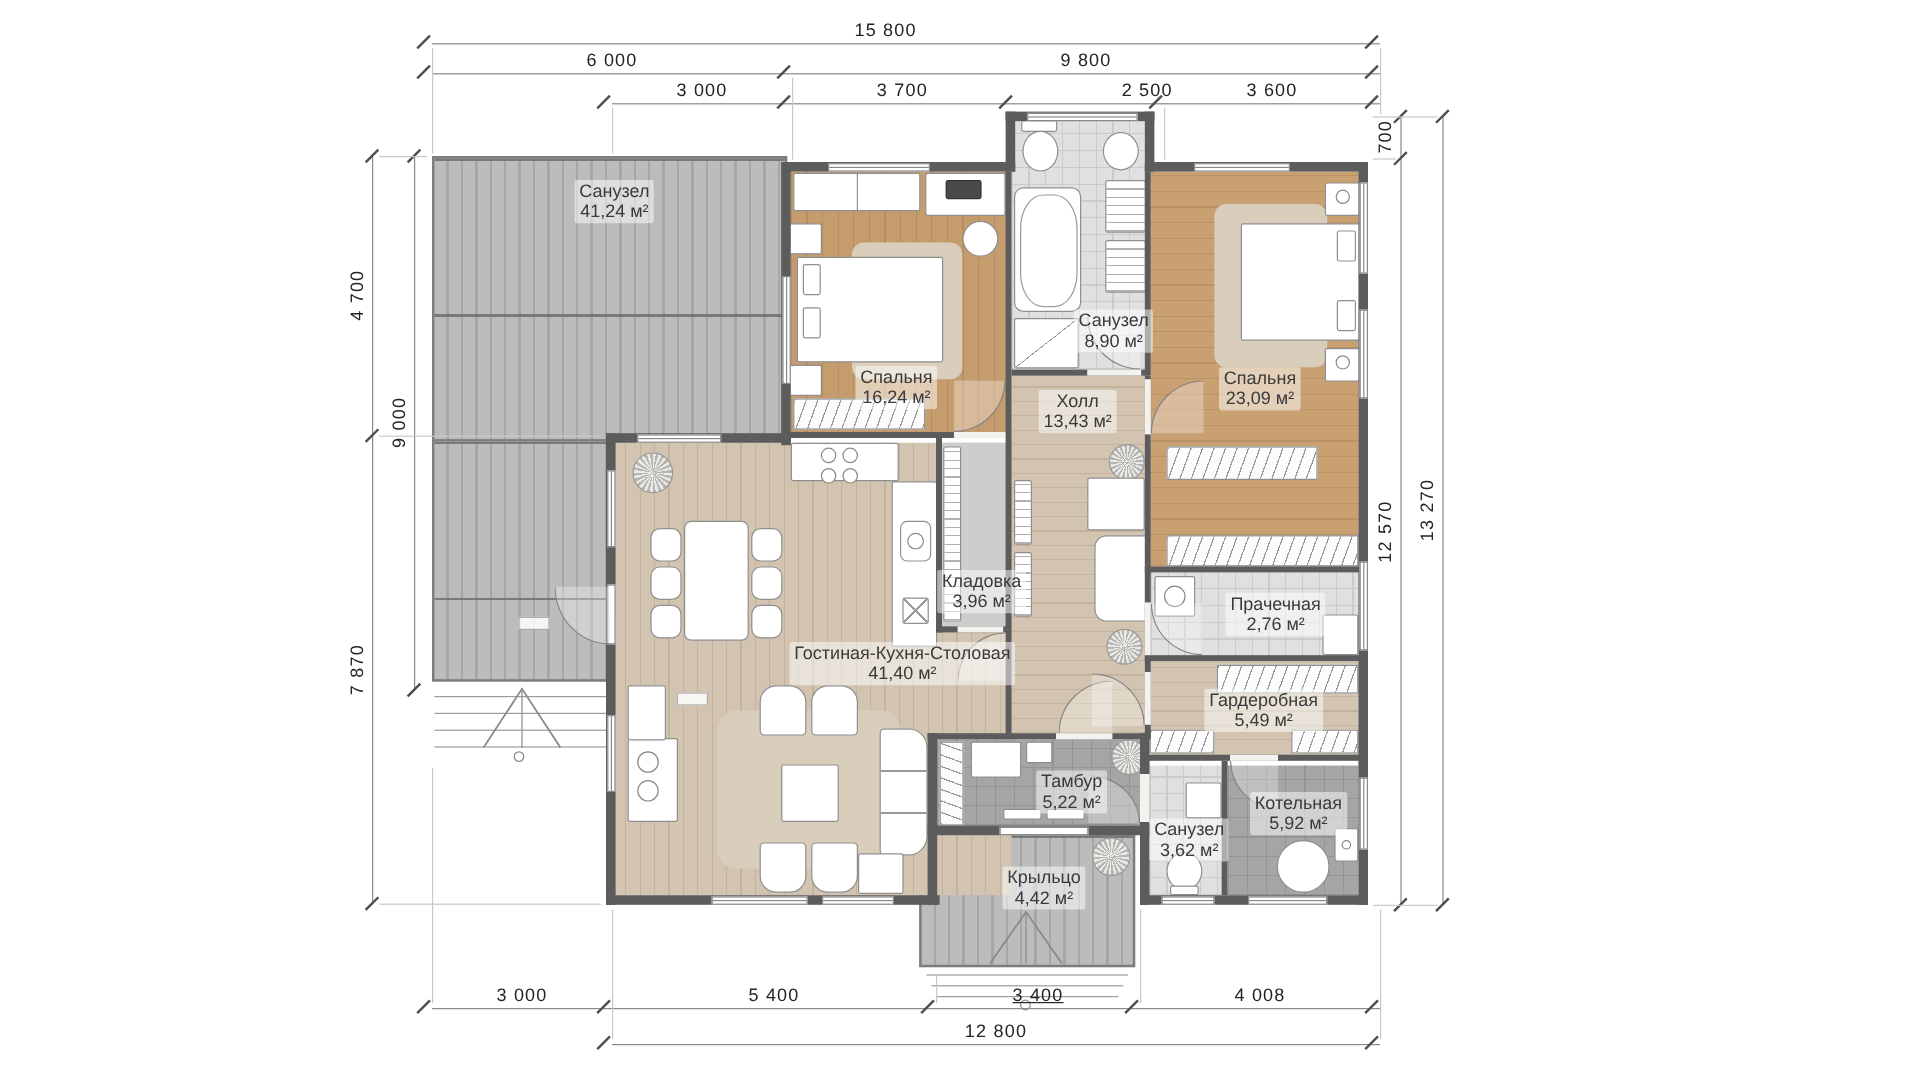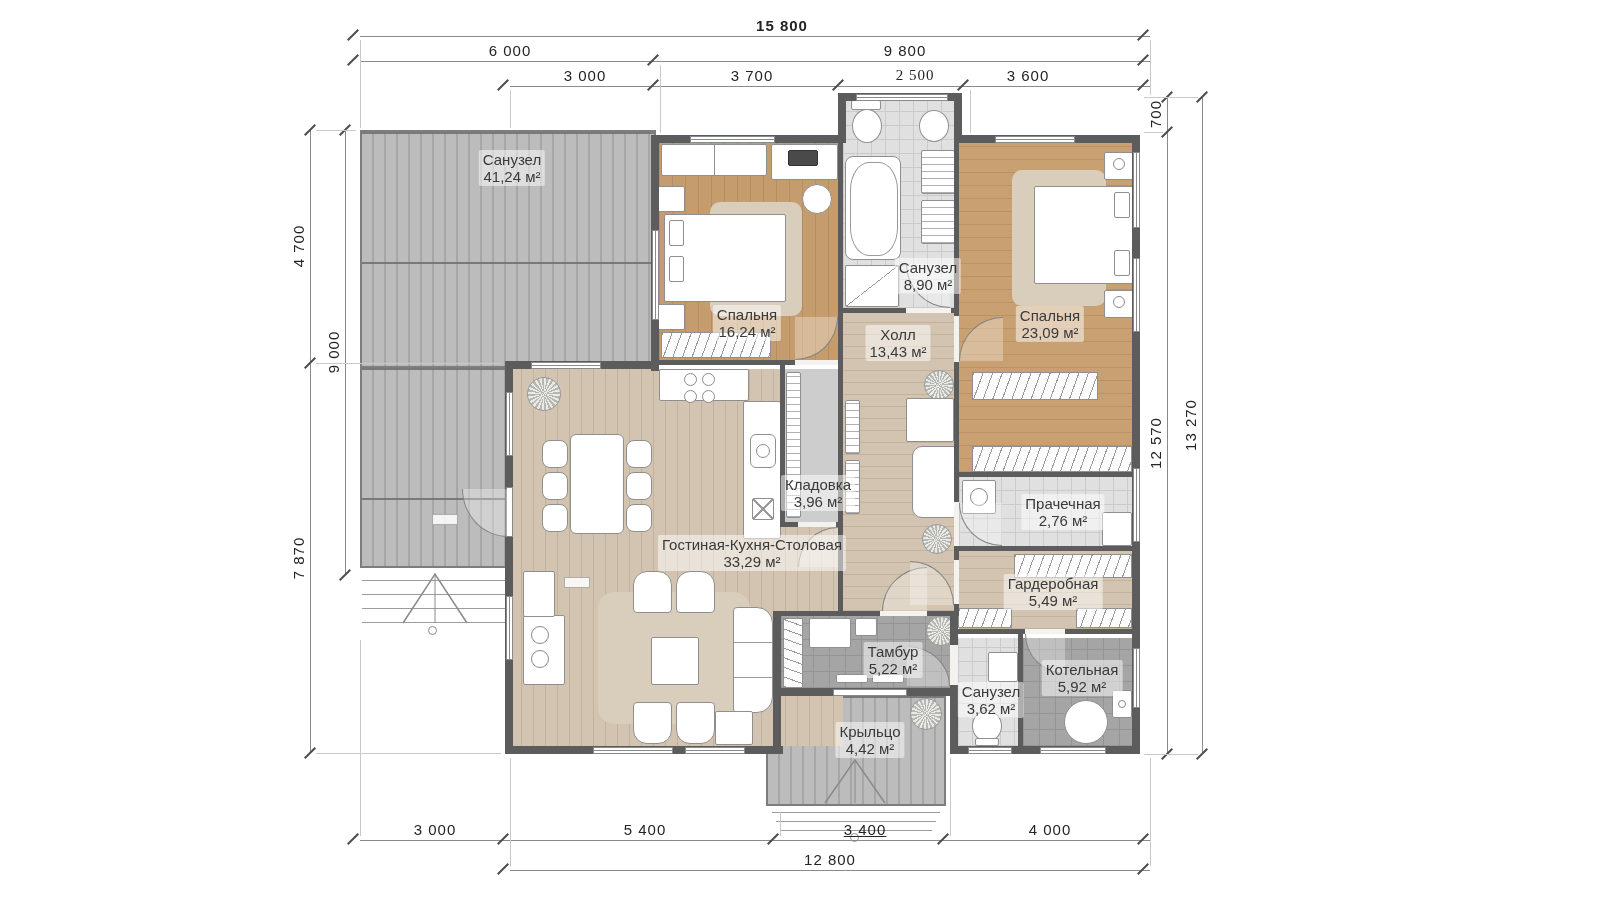--- a/index.html
+++ b/index.html
@@ -298,21 +298,21 @@
   <div class="rlabel" style="left:898px;top:343px;">
     <span>Холл</span>
     <span>13,43 м²</span>
   </div>
   <div class="rlabel" style="left:818px;top:493px;">
     <span>Кладовка</span>
     <span>3,96 м²</span>
   </div>
   <div class="rlabel" style="left:752px;top:553px;">
     <span>Гостиная-Кухня-Столовая</span>
-    <span>33,29 м²</span>
+    <span>41,40 м²</span>
   </div>
   <div class="rlabel" style="left:1063px;top:512px;">
     <span>Прачечная</span>
     <span>2,76 м²</span>
   </div>
   <div class="rlabel" style="left:1053px;top:592px;">
     <span>Гардеробная</span>
     <span>5,49 м²</span>
   </div>
   <div class="rlabel" style="left:893px;top:660px;">
@@ -326,47 +326,47 @@
   <div class="rlabel" style="left:1082px;top:678px;">
     <span>Котельная</span>
     <span>5,92 м²</span>
   </div>
   <div class="rlabel" style="left:870px;top:740px;">
     <span>Крыльцо</span>
     <span>4,42 м²</span>
   </div>
 
   <div class="dim" style="left:360px;top:36px;width:790px;height:1px;"></div>
-  <div class="dtx" style="left:782px;top:34px;font-weight:bold;">15 800</div>
+  <div class="dtx" style="left:738px;top:34px;">15 800</div>
   <div class="tick" style="left:353px;top:35px;"></div>
   <div class="tick" style="left:1143px;top:35px;"></div>
 
   <div class="dim" style="left:360px;top:61px;width:790px;height:1px;"></div>
   <div class="dtx" style="left:510px;top:59px;">6 000</div>
   <div class="dtx" style="left:905px;top:59px;">9 800</div>
   <div class="tick" style="left:353px;top:60px;"></div>
   <div class="tick" style="left:653px;top:60px;"></div>
   <div class="tick" style="left:1143px;top:60px;"></div>
 
   <div class="dim" style="left:510px;top:86px;width:640px;height:1px;"></div>
   <div class="dtx" style="left:585px;top:84px;">3 000</div>
   <div class="dtx" style="left:752px;top:84px;">3 700</div>
-  <div class="dtx" style="left:915px;top:84px;font-family:Liberation Serif, serif;">2 500</div>
-  <div class="dtx" style="left:1028px;top:84px;">3 600</div>
+  <div class="dtx" style="left:956px;top:84px;">2 500</div>
+  <div class="dtx" style="left:1060px;top:84px;">3 600</div>
   <div class="tick" style="left:503px;top:85px;"></div>
   <div class="tick" style="left:653px;top:85px;"></div>
   <div class="tick" style="left:838px;top:85px;"></div>
   <div class="tick" style="left:963px;top:85px;"></div>
   <div class="tick" style="left:1143px;top:85px;"></div>
 
   <div class="dim" style="left:360px;top:840px;width:790px;height:1px;"></div>
   <div class="dtx" style="left:435px;top:838px;">3 000</div>
   <div class="dtx" style="left:645px;top:838px;">5 400</div>
   <div class="dtx" style="left:865px;top:838px;text-decoration:underline;">3 400</div>
-  <div class="dtx" style="left:1050px;top:838px;">4 000</div>
+  <div class="dtx" style="left:1050px;top:838px;">4 008</div>
   <div class="tick" style="left:353px;top:839px;"></div>
   <div class="tick" style="left:503px;top:839px;"></div>
   <div class="tick" style="left:773px;top:839px;"></div>
   <div class="tick" style="left:943px;top:839px;"></div>
   <div class="tick" style="left:1143px;top:839px;"></div>
 
   <div class="dim" style="left:510px;top:870px;width:640px;height:1px;"></div>
   <div class="dtx" style="left:830px;top:868px;">12 800</div>
   <div class="tick" style="left:503px;top:869px;"></div>
   <div class="tick" style="left:1143px;top:869px;"></div>

